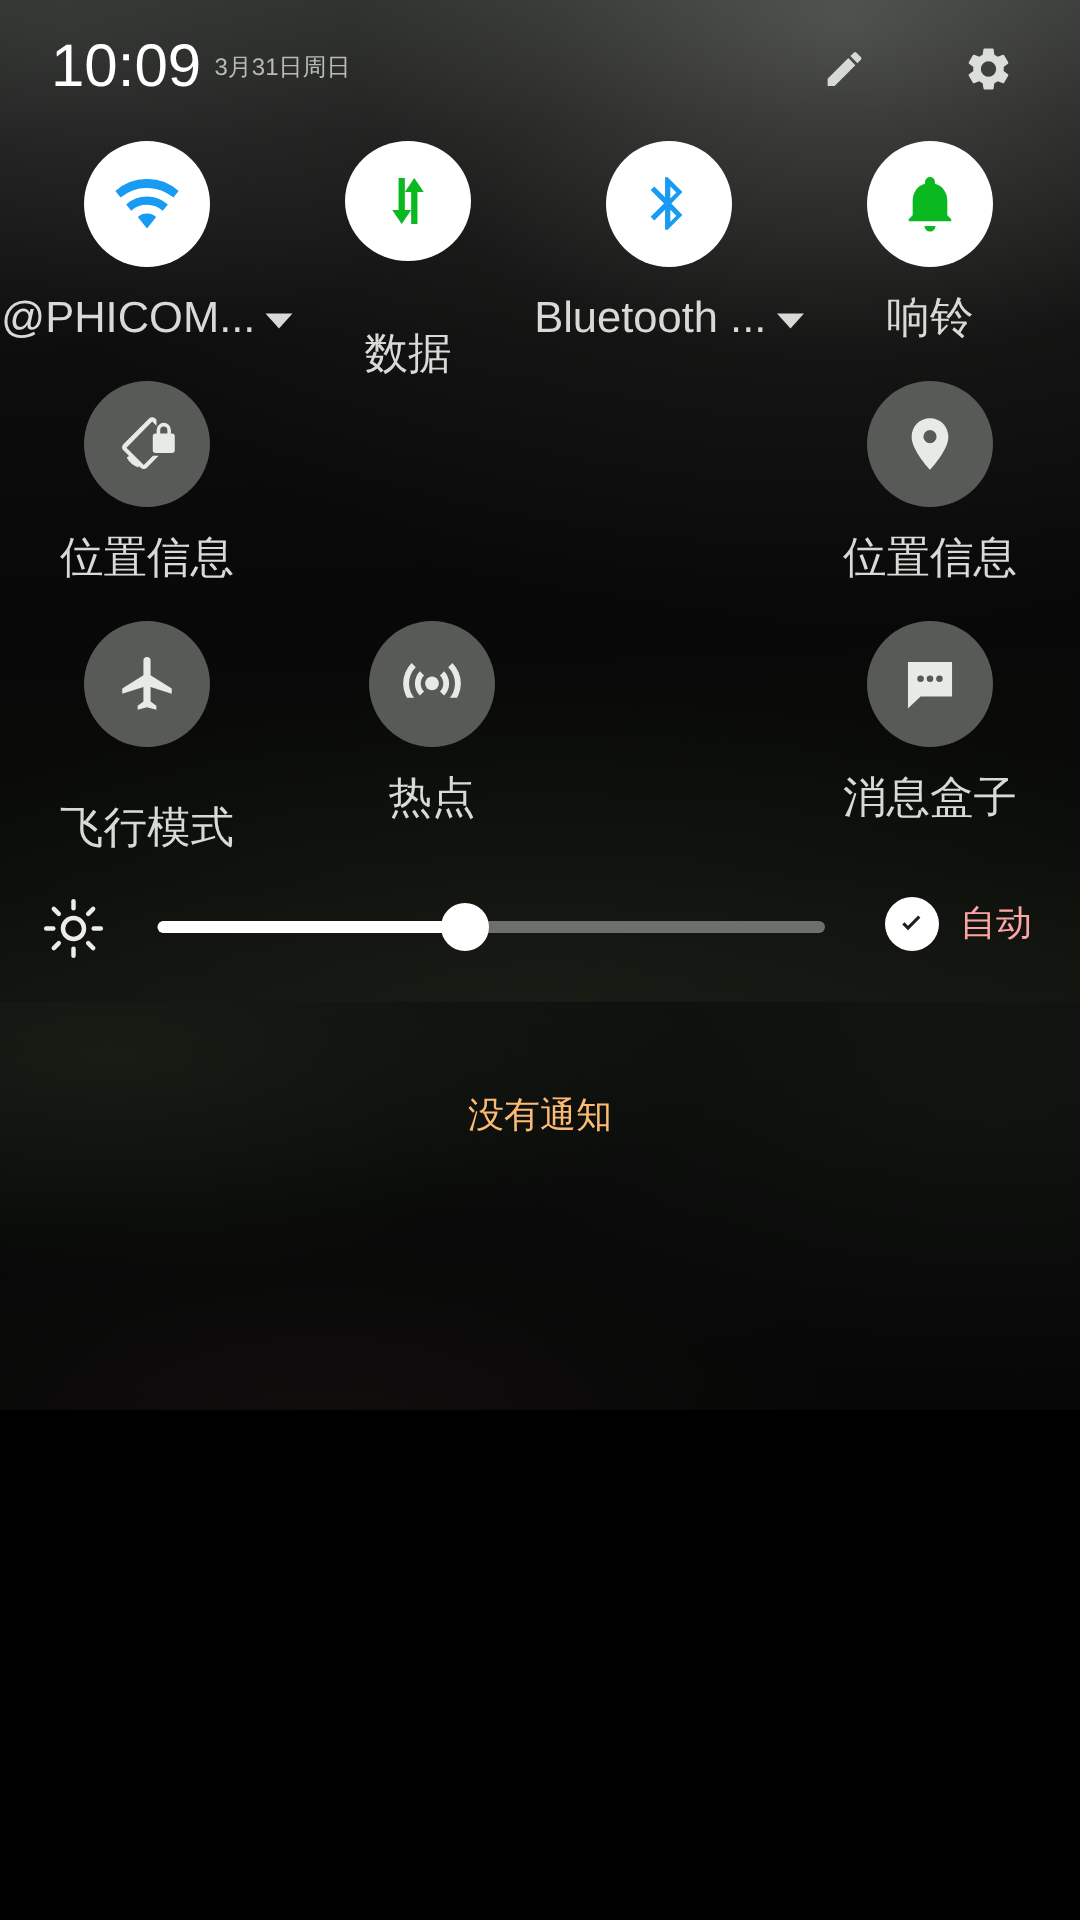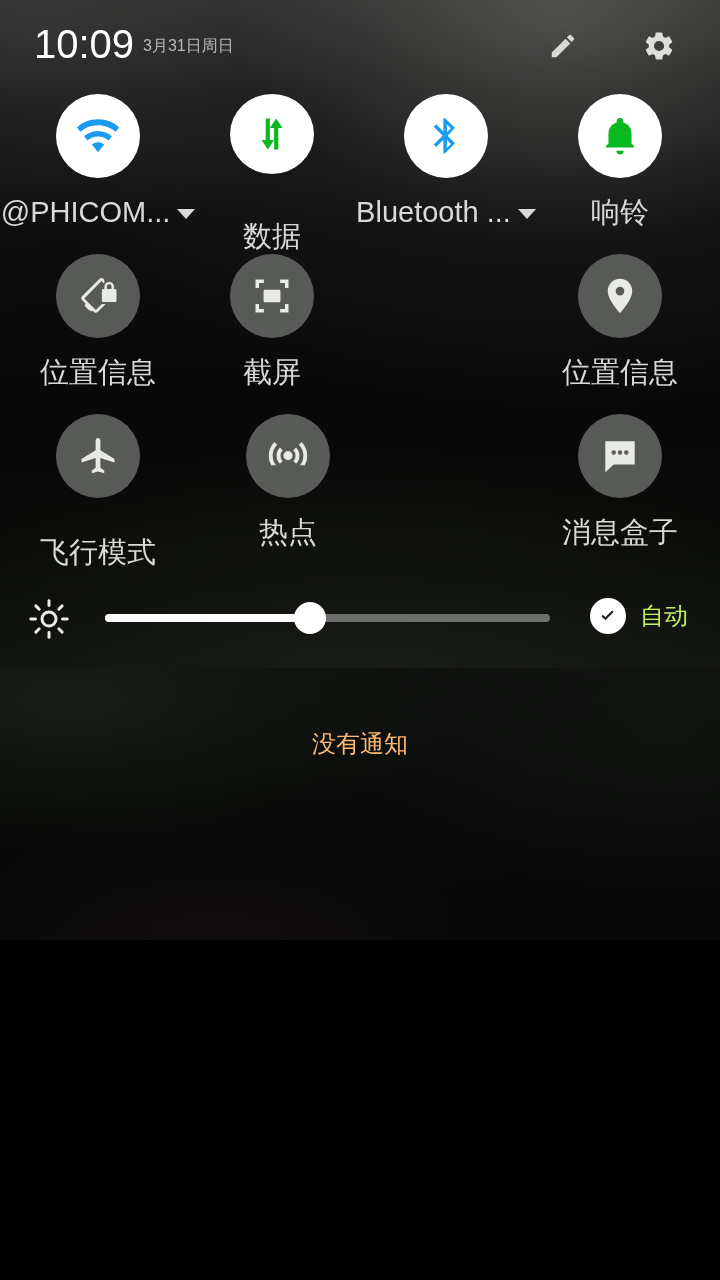--- a/index.html
+++ b/index.html
@@ -102,21 +102,21 @@
   }
   .auto-wrap {
     position:absolute; left:590px; top:20px;
     display:flex; align-items:center; gap:14px;
   }
   .auto-check {
     width:36px; height:36px; border-radius:50%;
     background:#ffffff;
     display:flex; align-items:center; justify-content:center;
   }
-  .auto-label { font-size:24px; color:#bef264; line-height:28px; }
+  .auto-label { font-size:24px; color:#fca5a5; line-height:28px; }
 
   
   .no-notif {
     position:absolute; left:0; top:726px; width:720px;
     text-align:center; font-size:24px; line-height:36px; color:#fdba74;
   }
 </style>
 </head>
 <body>
 
@@ -199,31 +199,20 @@
           <path d="M12.75 2.7L3.4 12.05a1.6 1.6 0 0 0 0 2.26l6.3 6.3a1.6 1.6 0 0 0 2.26 0l4.3-4.3h-2.1l-3.33 3.33-6.3-6.3L13.9 3.85l1.55 1.55V3.2l-.44-.5a1.6 1.6 0 0 0-2.26 0z" fill="#e8eae7"></path>
           <path d="M4.6 16.9a7.5 7.5 0 0 0 4.3 3.6l.5-1.9a5.6 5.6 0 0 1-3.2-2.7l-1.6 1z" fill="#e8eae7"></path>
           <path d="M21.2 8.2h-.5V6.9a2.6 2.6 0 0 0-5.2 0v1.3h-.5c-.5 0-.9.4-.9.9v5.3c0 .5.4.9.9.9h6.2c.5 0 .9-.4.9-.9V9.1c0-.5-.4-.9-.9-.9zm-4.4-1.3a1.3 1.3 0 0 1 2.6 0v1.3h-2.6V6.9z" fill="#e8eae7"></path>
         </svg>
       </div>
       <div class="tile-label">
         <span class="txt">位置信息</span>
       </div>
     </div>
 
-    <div class="tile" style="left:192px; top:160px;">
-      <div class="tile-circle off">
-        <svg width="44" height="44" viewBox="0 0 24 24">
-          <path d="M3 7.6V3h4.6v1.9H4.9v2.7H3zm13.4-4.6H21v4.6h-1.9V4.9h-2.7V3zM3 16.4h1.9v2.7h2.7V21H3v-4.6zm18 0V21h-4.6v-1.9h2.7v-2.7H21z" fill="#e8eae7"></path>
-          <rect x="7.4" y="8.6" width="9.2" height="6.8" rx="0.7" fill="#e8eae7"></rect>
-        </svg>
-      </div>
-      <div class="tile-label">
-        <span class="txt">截屏</span>
-      </div>
-    </div>
 
 
     <div class="tile" style="left:540px; top:160px;">
       <div class="tile-circle off">
         <svg width="42" height="42" viewBox="0 0 24 24">
           <path d="M12 2.2c-3.9 0-7 3.1-7 7 0 5.25 7 12.6 7 12.6s7-7.35 7-12.6c0-3.9-3.1-7-7-7zm0 9.5a2.5 2.5 0 1 1 0-5 2.5 2.5 0 0 1 0 5z" fill="#e8eae7"></path>
         </svg>
       </div>
       <div class="tile-label">
         <span class="txt">位置信息</span>

